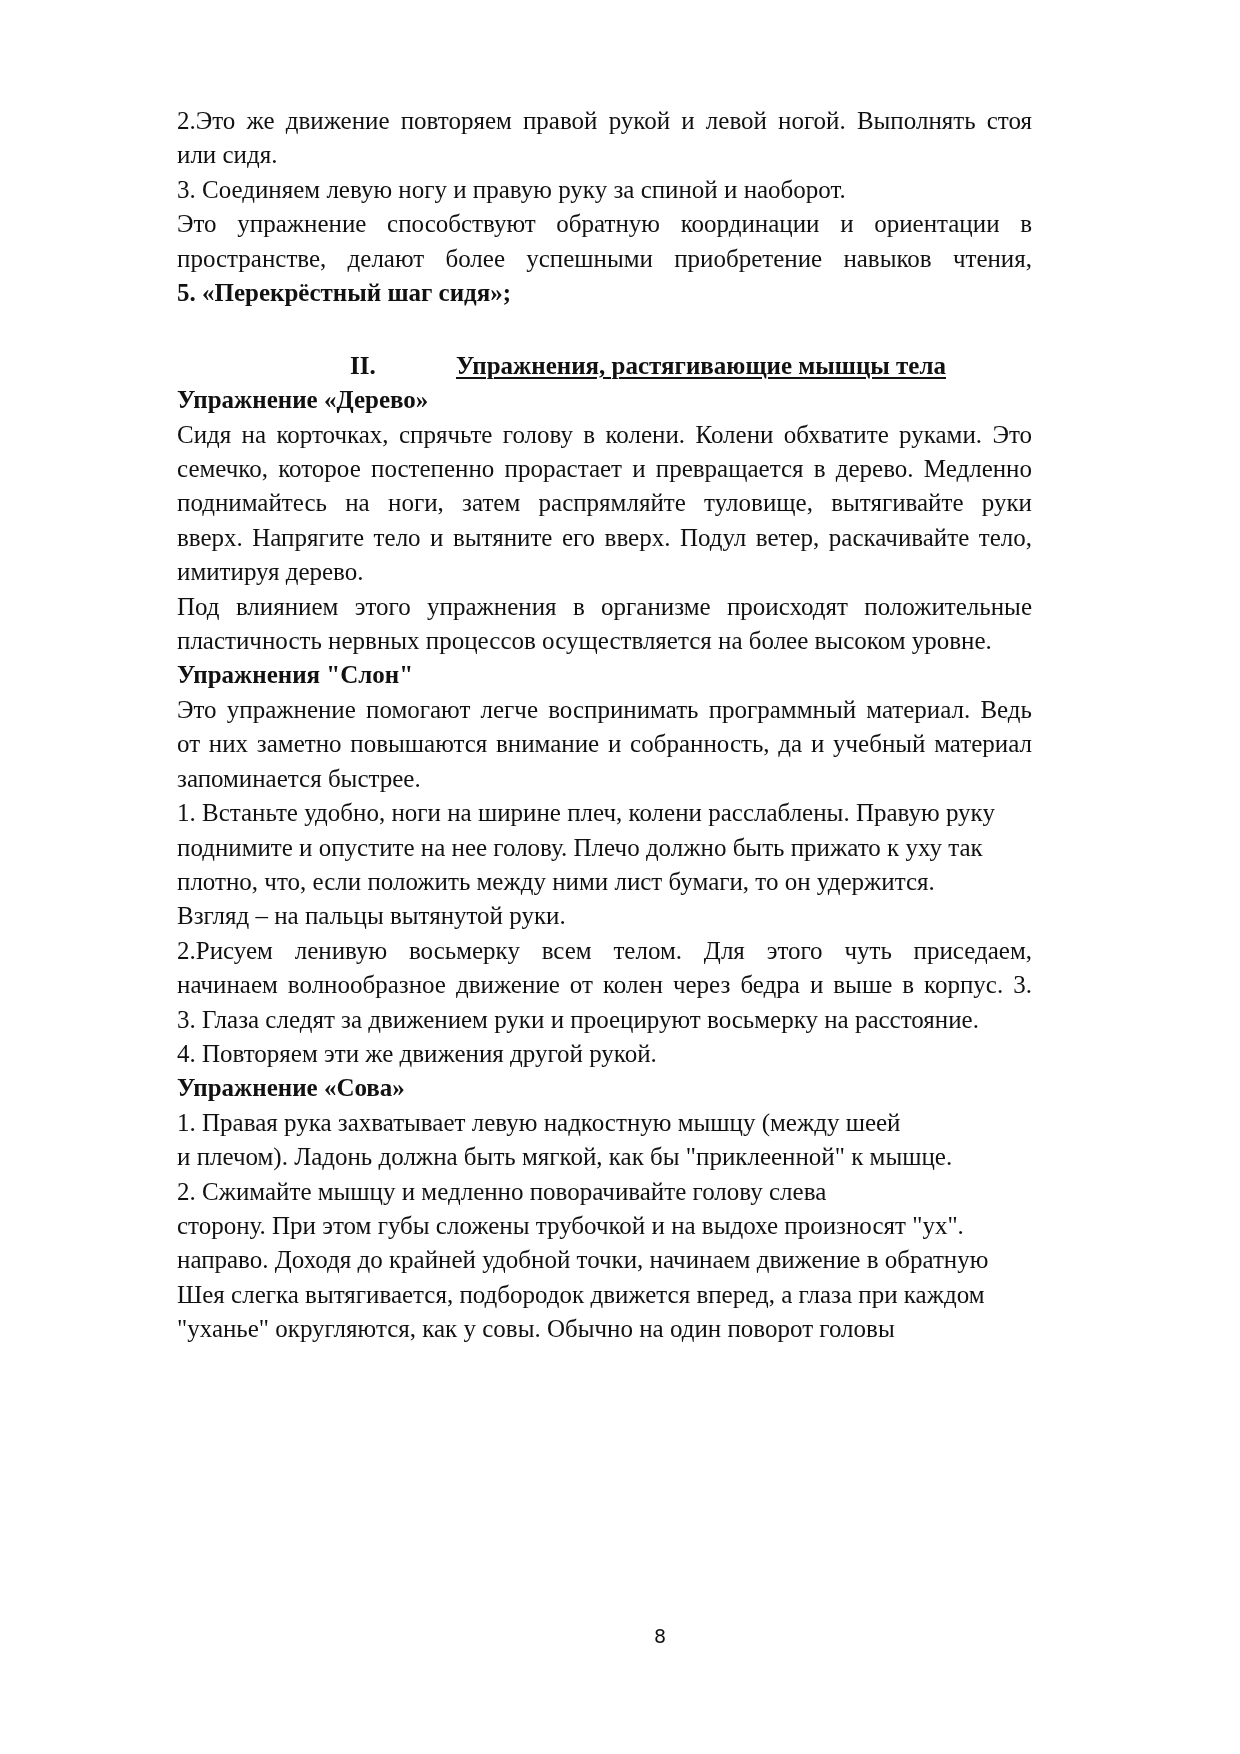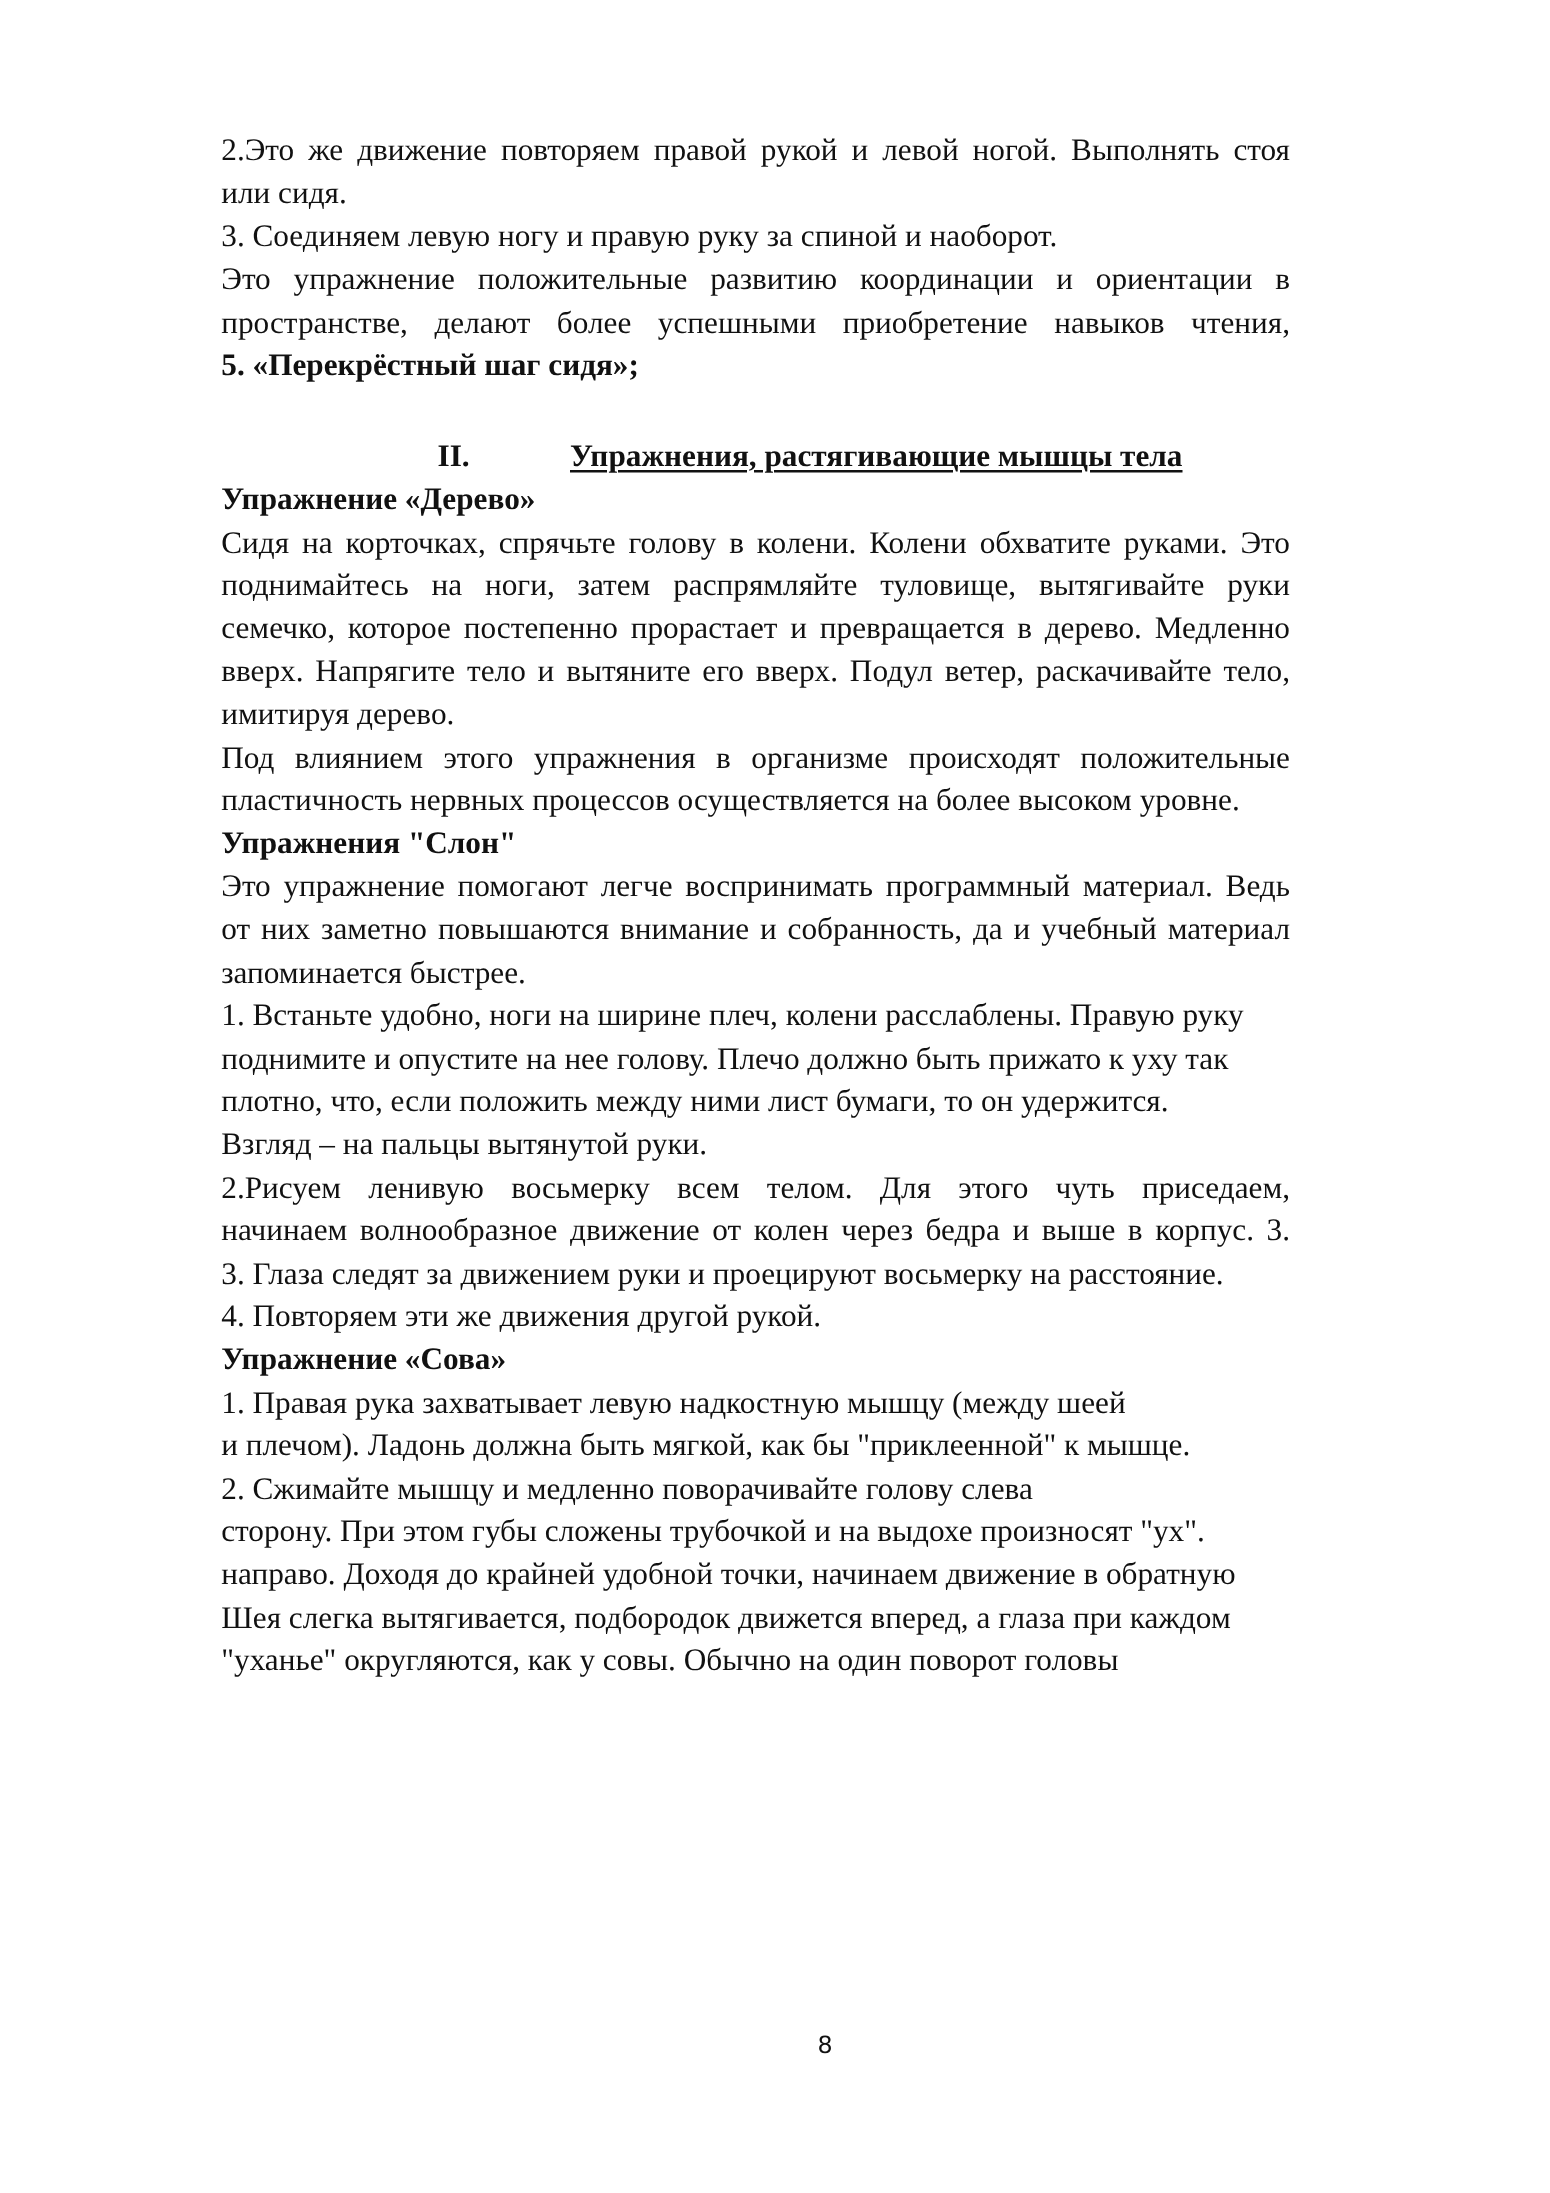--- a/index.html
+++ b/index.html
@@ -67,36 +67,36 @@
     }
   </style>
 </head>
 <body>
 
 <div class="page">
   <div>
     <span class="line justify">2.Это же движение повторяем правой рукой и левой ногой. Выполнять стоя</span>
     <span class="line">или сидя.</span>
     <span class="line">3. Соединяем левую ногу и правую руку за спиной и наоборот.</span>
-    <span class="line justify"> Это упражнение положительные развитию координации и ориентации в</span>
+    <span class="line justify"> Это упражнение способствуют обратную координации и ориентации в</span>
     <span class="line justify">пространстве, делают более успешными приобретение навыков чтения,</span>
     <span class="line bold">5. «Перекрёстный шаг сидя»;</span>
   </div>
 
   <div class="blank"></div>
 
   <div class="section-heading">
     <span class="num">II.</span><span class="title">Упражнения, растягивающие мышцы тела</span>
   </div>
 
   <div>
     <span class="line bold">Упражнение «Дерево»</span>
     <span class="line justify">Сидя на корточках, спрячьте голову в колени. Колени обхватите руками. Это</span>
+    <span class="line justify">семечко, которое постепенно прорастает и превращается в дерево. Медленно</span>
     <span class="line justify">поднимайтесь на ноги, затем распрямляйте туловище, вытягивайте руки</span>
-    <span class="line justify">семечко, которое постепенно прорастает и превращается в дерево. Медленно</span>
     <span class="line justify">вверх. Напрягите тело и вытяните его вверх. Подул ветер, раскачивайте тело,</span>
     <span class="line">имитируя дерево.</span>
     <span class="line justify">Под влиянием этого упражнения в организме происходят положительные</span>
     <span class="line">пластичность нервных процессов осуществляется на более высоком уровне.</span>
   </div>
 
   <div>
     <span class="line bold">Упражнения "Слон"</span>
     <span class="line justify">Это упражнение помогают легче воспринимать программный материал. Ведь</span>
     <span class="line justify">от них заметно повышаются внимание и собранность, да и учебный материал</span>

